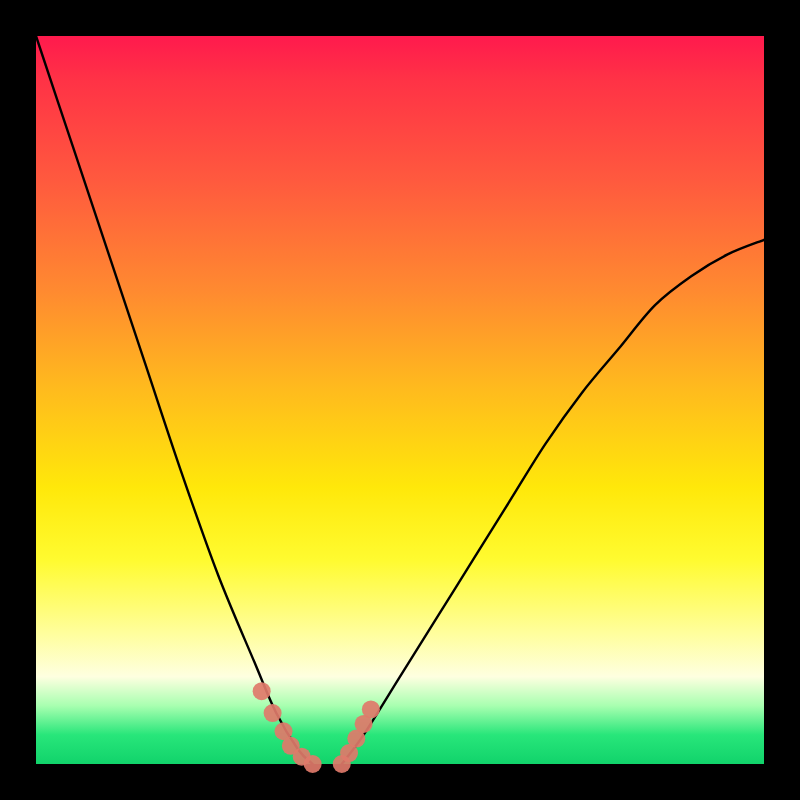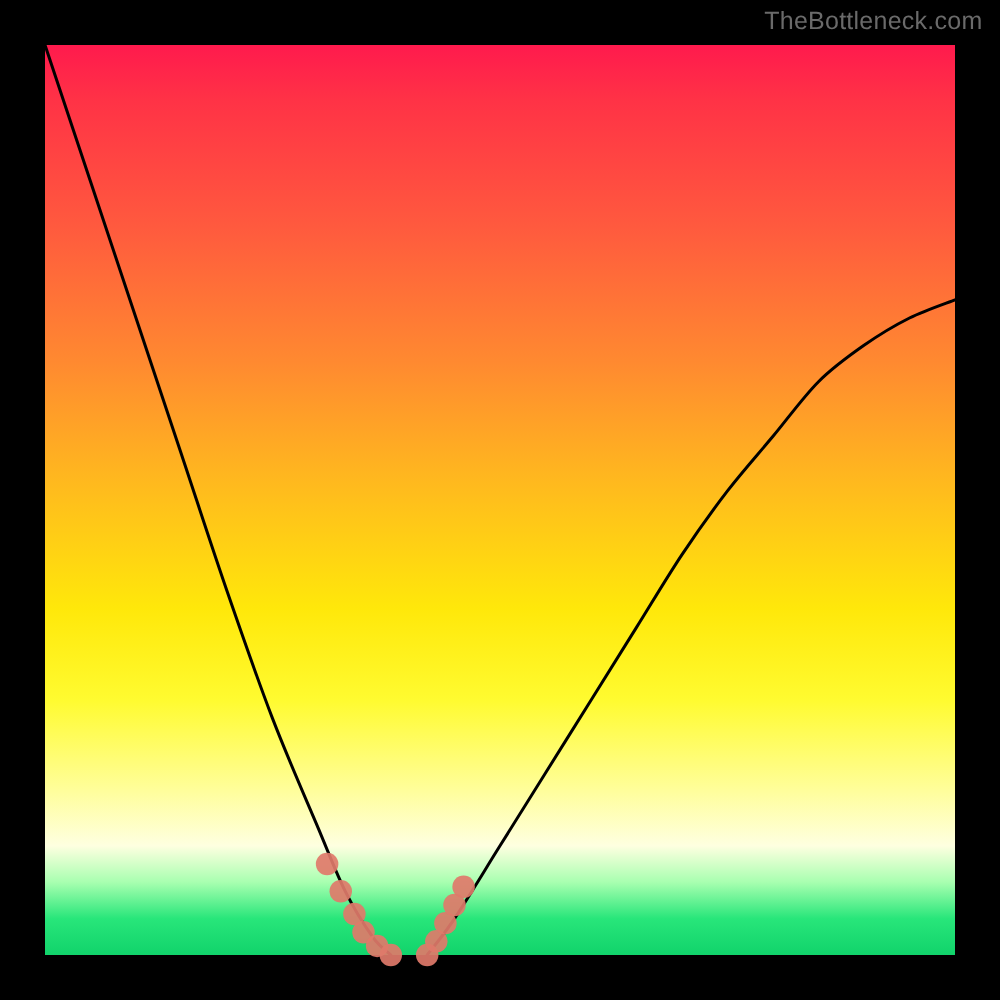--- a/index.html
+++ b/index.html
@@ -57,21 +57,20 @@
     width: 728px;
     height: 728px;
     overflow: visible;
   }
 </style>
 </head>
 <body>
 
 <div class="outer">
 
-  <div class="watermark">TheBottleneck.com</div>
 
   <div class="plot-area">
     <svg class="curves" viewBox="0 0 728 728" preserveAspectRatio="none">
       <g id="series-left">
           <path d="M 0 0 C 6.066666666666666 18.200000000000006, 24.266666666666666 72.80000000000004, 36.4 109.20000000000005 C 48.53333333333333 145.60000000000005, 60.666666666666664 182.00000000000006, 72.8 218.40000000000003 C 84.93333333333334 254.8, 97.06666666666666 291.2, 109.2 327.59999999999997 C 121.33333333333334 363.99999999999994, 133.46666666666667 401.61333333333334, 145.6 436.8 C 157.73333333333332 471.9866666666667, 169.86666666666667 507.1733333333334, 182 538.72 C 194.13333333333333 570.2666666666667, 208.69333333333333 603.0266666666666, 218.4 626.0799999999999 C 228.10666666666668 649.1333333333332, 232.96 662.4799999999999, 240.24 677.04 C 247.52 691.6, 256.0133333333333 704.9466666666667, 262.08 713.44 C 268.14666666666665 721.9333333333334, 274.2133333333333 725.5733333333334, 276.64 728" fill="none" stroke="#000" stroke-width="2.4" stroke-linecap="round"></path>
         </g>
       <g id="series-right">
           <path d="M 305.76 728 C 309.4 723.1466666666666, 317.8933333333334 713.44, 327.6 698.88 C 337.3066666666667 684.3199999999999, 351.8666666666667 660.0533333333333, 364 640.64 C 376.1333333333333 621.2266666666667, 388.2666666666667 601.8133333333333, 400.40000000000003 582.4 C 412.53333333333336 562.9866666666667, 424.6666666666667 543.5733333333333, 436.8 524.16 C 448.93333333333334 504.74666666666667, 461.06666666666666 485.33333333333337, 473.2 465.92 C 485.3333333333333 446.50666666666666, 497.46666666666664 425.88, 509.59999999999997 407.68 C 521.7333333333333 389.48, 533.8666666666667 372.4933333333333, 546 356.71999999999997 C 558.1333333333333 340.94666666666666, 570.2666666666667 327.6, 582.4 313.04 C 594.5333333333333 298.48, 606.6666666666666 281.49333333333334, 618.8 269.36 C 630.9333333333333 257.2266666666667, 643.0666666666667 248.7333333333333, 655.2 240.23999999999995 C 667.3333333333334 231.7466666666666, 679.4666666666667 224.4666666666667, 691.6 218.40000000000003 C 703.7333333333333 212.33333333333337, 721.9333333333334 206.2666666666667, 728 203.84000000000003" fill="none" stroke="#000" stroke-width="2.4" stroke-linecap="round"></path>
         </g>
       <g id="markers">

